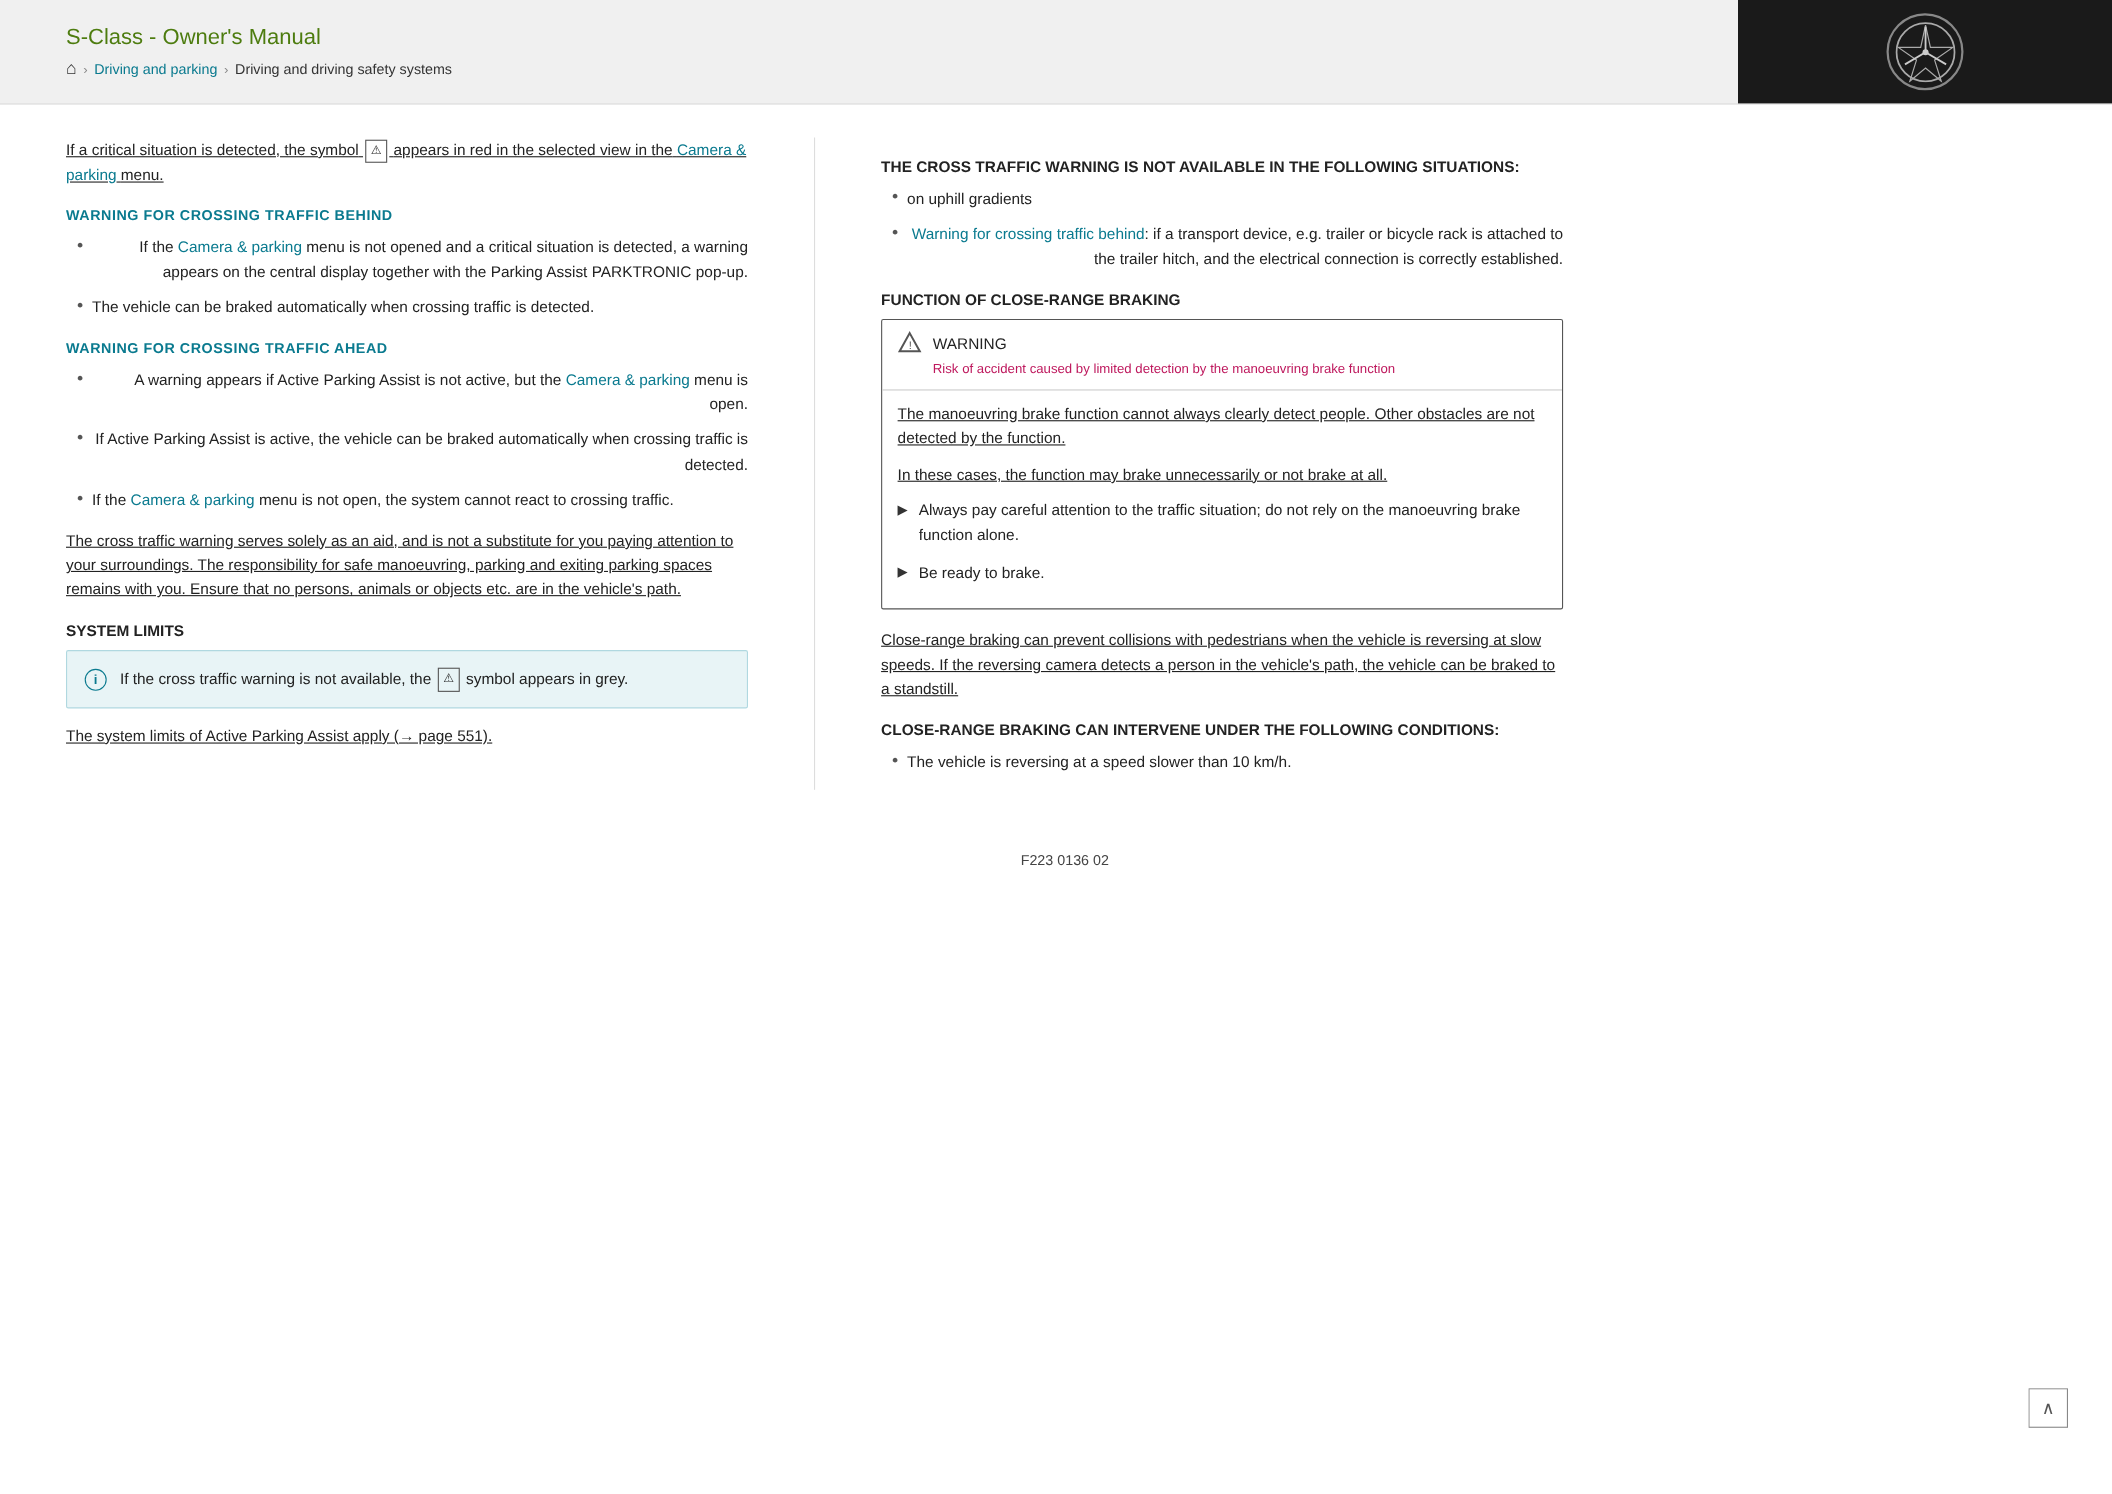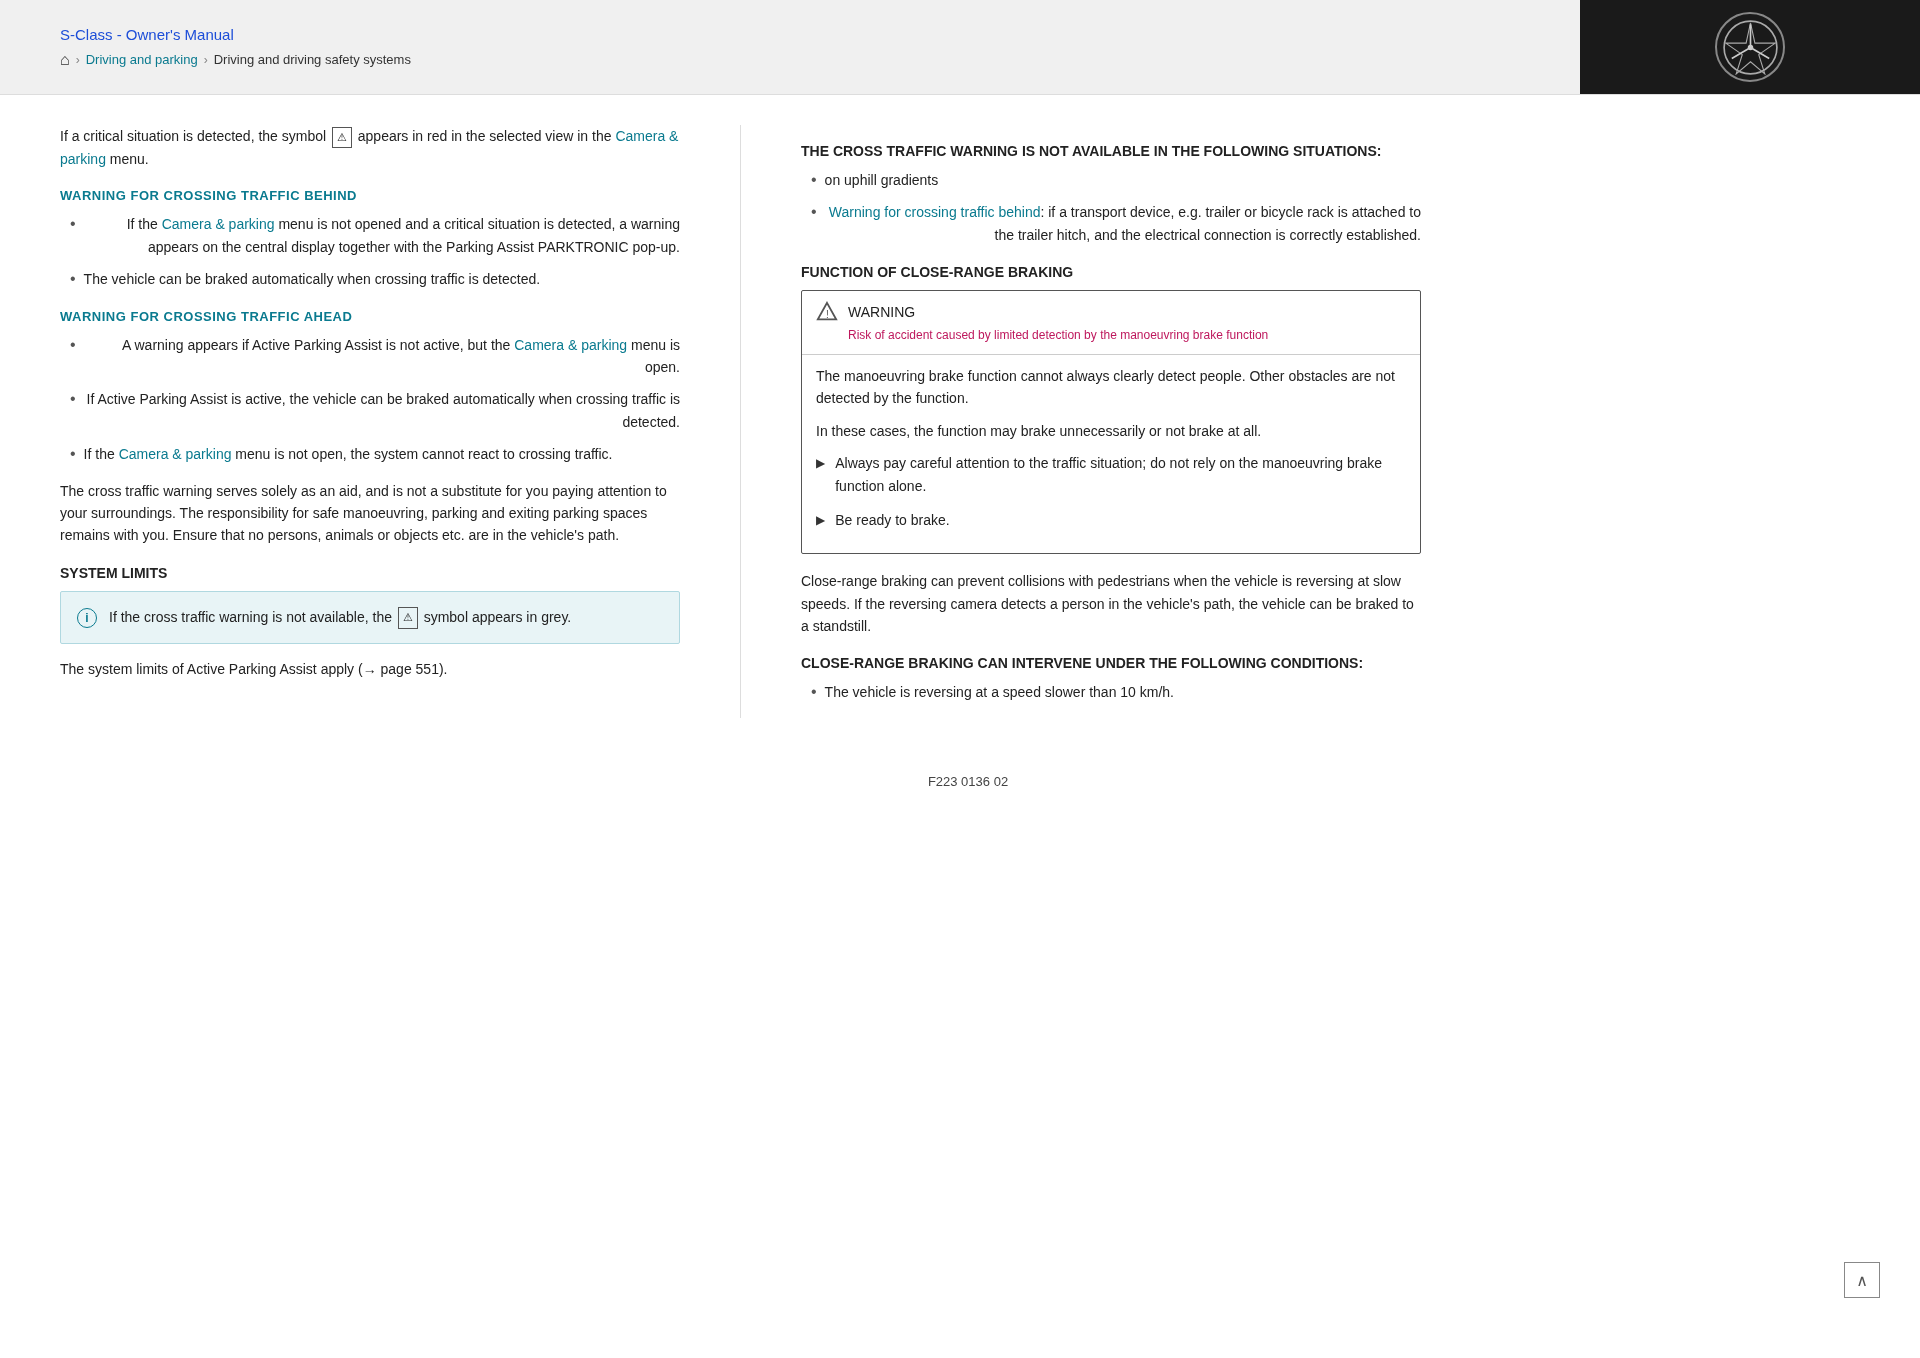--- a/index.html
+++ b/index.html
@@ -21,22 +21,22 @@
       border-bottom: 1px solid #ddd;
     }
     .header-content {
       flex: 1;
       display: flex;
       flex-direction: column;
       justify-content: center;
       padding: 10px 60px;
     }
     .header-title {
-      font-size: 15px;
-      color: #1d4ed8;
+      font-size: 20px;
+      color: #4d7c0f;
       margin-bottom: 8px;
     }
     .breadcrumb {
       display: flex;
       align-items: center;
       gap: 6px;
       font-size: 13px;
       color: #555;
     }
     .breadcrumb-home {
@@ -91,20 +91,21 @@
     }
     .col-right {
       flex: 1;
       max-width: 620px;
     }
 
     p {
       line-height: 1.6;
       margin-bottom: 14px;
       font-size: 14px;
+      text-decoration: underline;
     }
 
     a, .link {
       color: #0a7a8f;
       text-decoration: none;
     }
 
     .section-heading {
       color: #0a7a8f;
       font-size: 13px;

